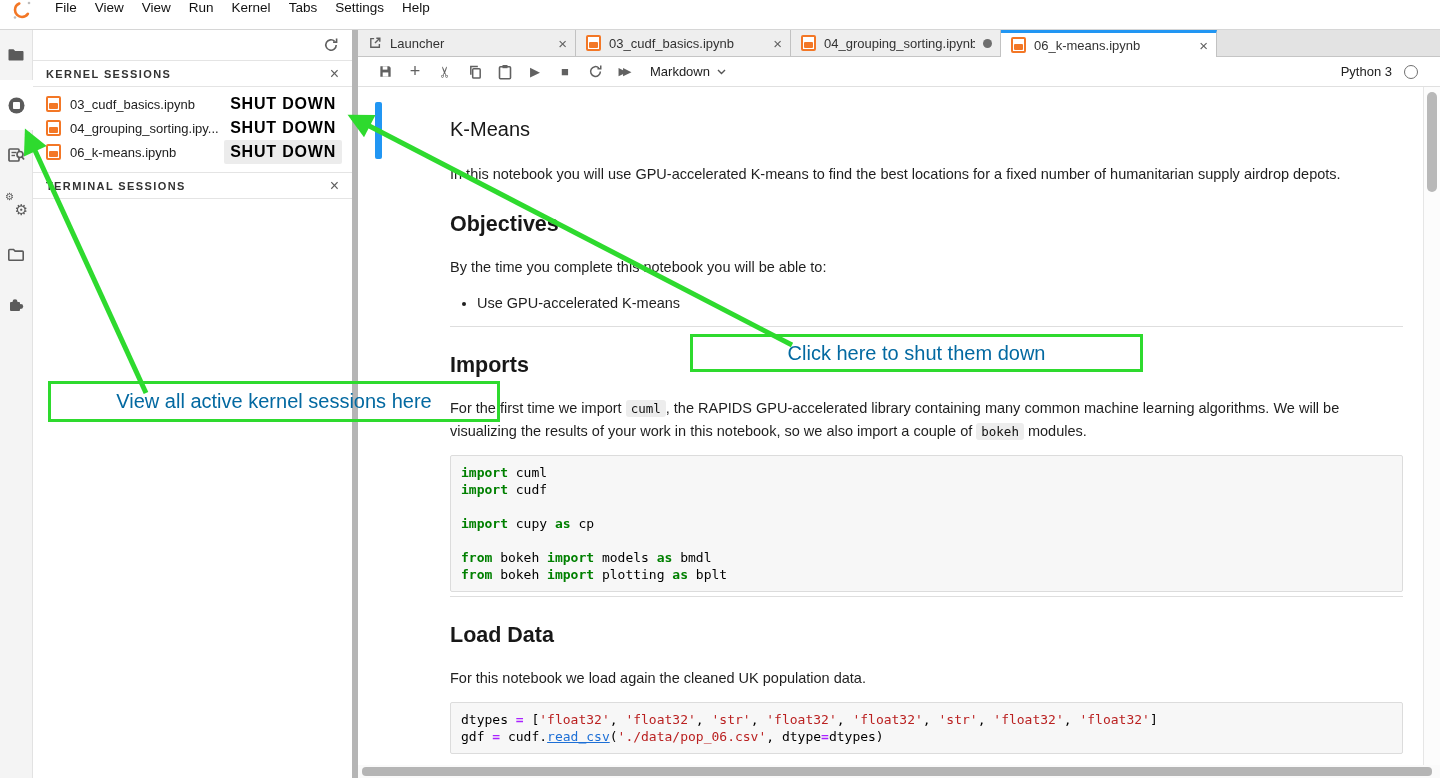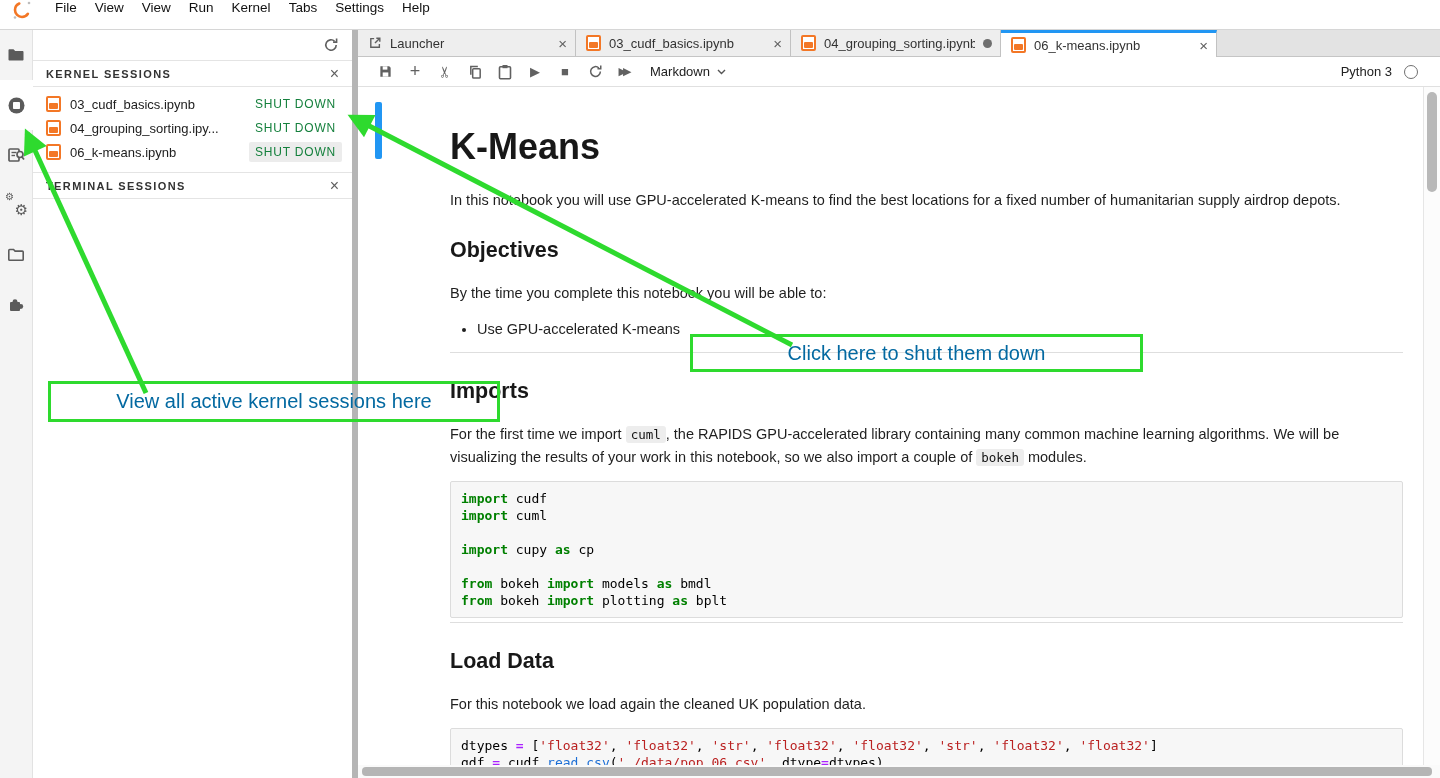--- a/index.html
+++ b/index.html
@@ -32,22 +32,22 @@
     border-top:1px solid #e4e4e4; border-bottom:1px solid #e4e4e4; }
   .section-title { font-size:11px; font-weight:bold; letter-spacing:1.4px; color:#333; }
   .x-btn { margin-left:auto; font-size:16px; color:#5f5f5f; line-height:1; cursor:default; }
   .sessions { padding:5px 0 8px 0; }
   .session-row { height:24px; display:flex; align-items:center; padding:0 10px 0 13px; }
   .nb-icon { width:15px; height:16px; border:2px solid #F37726; border-radius:2px;
     position:relative; flex:none; background:#fff; }
   .nb-icon::after { content:""; position:absolute; left:1px; right:1px; bottom:1px; height:6px;
     background:#F37726; border-radius:1px; }
   .session-name { font-size:13px; color:#212121; margin-left:9px; white-space:nowrap; }
-  .shutdown { margin-left:auto; font-size:12px; font-weight:normal; letter-spacing:0.8px;
-    color:#15803d; padding:3px 6px; border-radius:2px; cursor:default; }
+  .shutdown { margin-left:auto; font-size:16px; font-weight:bold; letter-spacing:0.8px;
+    color:#000000; padding:3px 6px; border-radius:2px; cursor:default; }
   .shutdown.hover { background:#ececec; }
 
   
   .resizer { width:6px; background:#b5b5b5; }
 
   
   .main { flex:1; display:flex; flex-direction:column; min-width:0; }
 
   .tabbar { height:27px; background:#e3e3e3; display:flex; border-bottom:1px solid #c5c5c5; }
   .tab { display:flex; align-items:center; padding:0 8px 0 10px; background:#eeeeee;
@@ -70,21 +70,21 @@
   .tb-spacer { flex:1; }
   .kernel-name { font-size:13px; color:#212121; margin-right:12px; }
   .kernel-status { width:14px; height:14px; border:1.5px solid #707070; border-radius:50%; margin-right:10px; }
 
   
   .content { position:relative; flex:1; background:#fff; overflow:hidden; }
   .nb { position:absolute; inset:0 37px 13px 92px; padding-top:31px; overflow:hidden; }
   .active-bar { position:absolute; left:17px; top:15px; width:7px; height:57px;
     background:#2196F3; border-radius:2px; }
 
-  .nb h1 { font-size:36px; font-weight:700; color:#181818; line-height:1.15; margin:8px 0 22px; }
+  .nb h1 { font-size:20px; font-weight:400; color:#181818; line-height:1.15; margin:0 0 22px; }
   .nb h2 { font-size:21.5px; font-weight:700; color:#181818; line-height:26px; margin:25px 0 19px; }
   .nb p { font-size:14.5px; line-height:23px; color:#1f1f1f; margin:0; max-width:1270px; }
   .nb ul { margin:14px 0 0 27px; }
   .nb li { font-size:14.5px; line-height:21px; }
   .nb hr { border:none; border-top:1px solid #dedede; margin:12px 0 0 0; }
   .nb hr.after-cell { margin-top:4px; }
   code.inline { font-family:"DejaVu Sans Mono", monospace; font-size:12.5px; background:#ededed;
     padding:1px 5px; border-radius:3px; color:#111; }
 
   .code-row { position:relative; margin-top:12px; }
@@ -306,22 +306,22 @@
         </ul>
 
         <hr>
         <h2>Imports</h2>
         <p><span>For the first time we import </span><code class="inline">cuml</code><span>, the RAPIDS GPU-accelerated library containing many common machine learning algorithms. We will be visualizing the results of your work in this notebook, so we also import a couple of </span><code class="inline">bokeh</code><span> modules.</span></p>
 
         <div class="code-row">
 
           <div class="code-box">
               <div>
+                <div class="code-line"><span class="tk-kw">import</span><span class="tk-pl"> cuml</span></div>
                 <div class="code-line"><span class="tk-kw">import</span><span class="tk-pl"> cudf</span></div>
-                <div class="code-line"><span class="tk-kw">import</span><span class="tk-pl"> cuml</span></div>
                 <div class="code-line">&nbsp;</div>
                 <div class="code-line"><span class="tk-kw">import</span><span class="tk-pl"> cupy </span><span class="tk-kw">as</span><span class="tk-pl"> cp</span></div>
                 <div class="code-line">&nbsp;</div>
                 <div class="code-line"><span class="tk-kw">from</span><span class="tk-pl"> bokeh </span><span class="tk-kw">import</span><span class="tk-pl"> models </span><span class="tk-kw">as</span><span class="tk-pl"> bmdl</span></div>
                 <div class="code-line"><span class="tk-kw">from</span><span class="tk-pl"> bokeh </span><span class="tk-kw">import</span><span class="tk-pl"> plotting </span><span class="tk-kw">as</span><span class="tk-pl"> bplt</span></div>
               </div>
             </div>
         </div>
 
         <hr class="after-cell">

